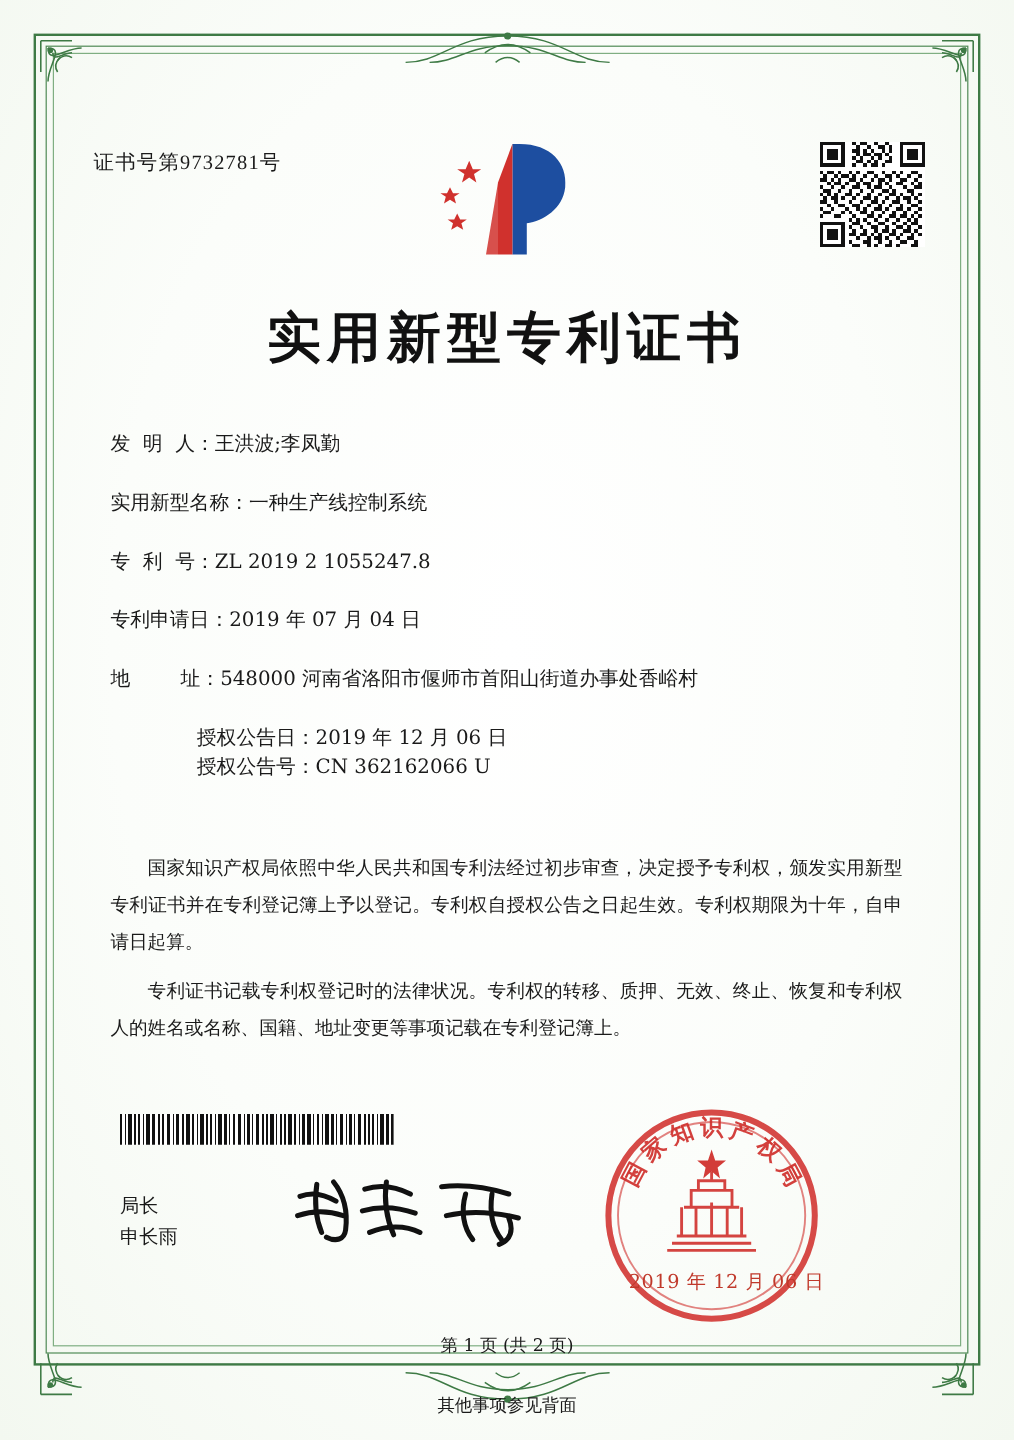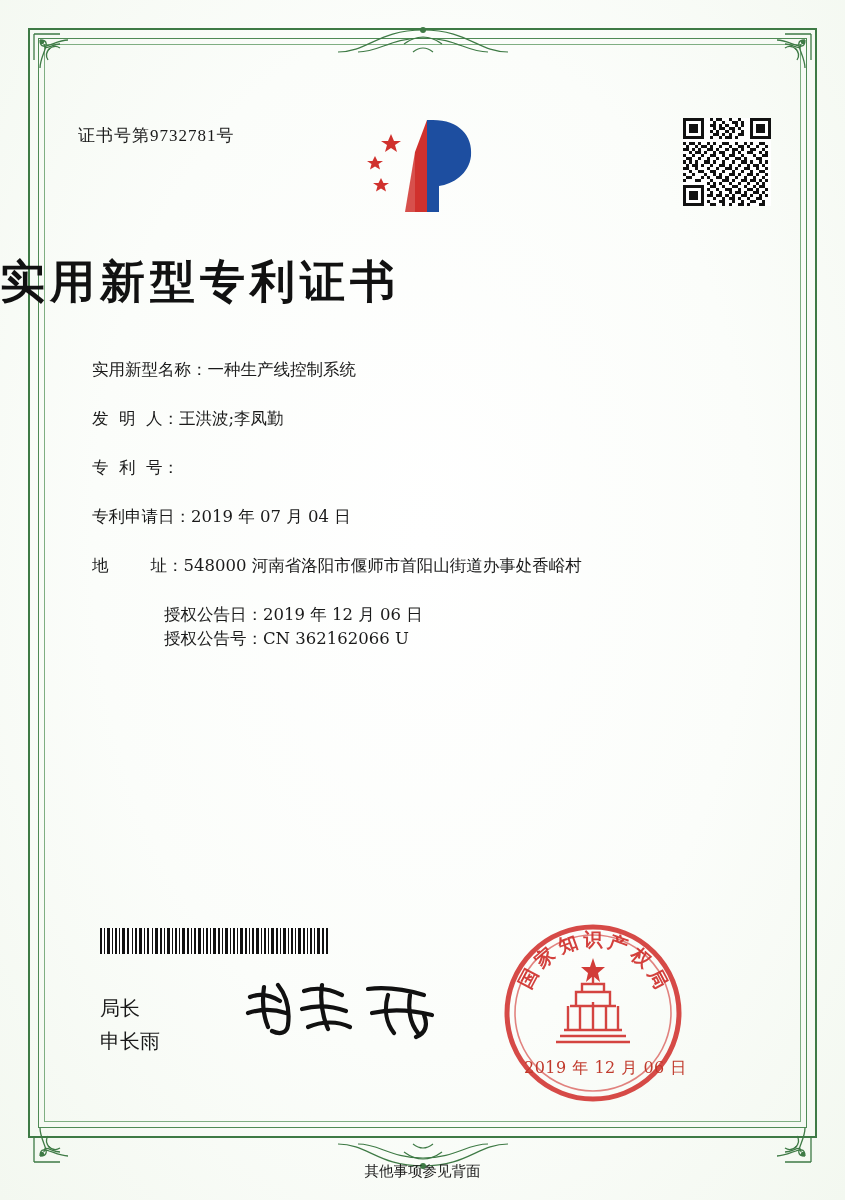--- a/index.html
+++ b/index.html
@@ -92,20 +92,21 @@
   .qr {
     position: absolute;
     right: 74px; top: 118px;
     width: 88px; height: 88px;
   }
   .qr svg { width: 100%; height: 100%; display: block; }
 
   .title {
     position: absolute;
     left: 0; right: 0; top: 252px;
+    text-align: center;
     font-size: 45px;
     font-weight: bold;
     letter-spacing: 5px;
     font-family: Liberation Mono, monospace;
     color: #111;
   }
 
   
   .fields {
     position: absolute;
@@ -146,21 +147,21 @@
     position: absolute;
     left: 100px; top: 928px;
     width: 228px; height: 26px;
   }
   .barcode svg { width: 100%; height: 100%; display: block; }
 
   
   .sig-label {
     position: absolute;
     left: 100px; top: 992px;
-    font-size: 20px;
+    font-size: 16px;
     line-height: 1.65;
     font-family: "DejaVu Serif", "Liberation Serif", serif;
   }
   .handwriting {
     position: absolute;
     left: 238px; top: 975px;
     width: 220px; height: 70px;
     color: #111;
   }
   .handwriting svg { width: 100%; height: 100%; display: block; }
@@ -512,48 +513,53 @@
         <rect x="21" y="28" width="1" height="1"></rect>
           <rect x="25" y="28" width="2" height="1"></rect>
       </g>
     </svg>
   </div>
 
   <div class="title">实用新型专利证书</div>
 
   <div class="fields">
     <div class="row">
+      <span class="lbl">发  明  人：</span>
+      <span class="val">王洪波;李凤勤</span>
+    </div>
+    <div class="row">
       <span class="lbl">实用新型名称：</span>
       <span class="val">一种生产线控制系统</span>
     </div>
     <div class="row">
-      <span class="lbl">发  明  人：</span>
-      <span class="val">王洪波;李凤勤</span>
-    </div>
-    <div class="row">
       <span class="lbl">专  利  号：</span>
+      <span class="val">ZL 2019 2 1055247.8</span>
     </div>
     <div class="row">
       <span class="lbl">专利申请日：</span>
       <span class="val">2019 年 07 月 04 日</span>
     </div>
     <div class="row">
       <span class="lbl">地        址：</span>
       <span class="val">548000 河南省洛阳市偃师市首阳山街道办事处香峪村</span>
     </div>
     <div class="row row-two">
       <span class="seg1">
         <span class="lbl">授权公告日：</span><span class="val">2019 年 12 月 06 日</span>
       </span>
       <span class="seg2">
         <span class="lbl">授权公告号：</span><span class="val">CN 362162066 U</span>
       </span>
     </div>
   </div>
 
+  <div class="paras">
+    <p>国家知识产权局依照中华人民共和国专利法经过初步审查，决定授予专利权，颁发实用新型专利证书并在专利登记簿上予以登记。专利权自授权公告之日起生效。专利权期限为十年，自申请日起算。</p>
+    <p>专利证书记载专利权登记时的法律状况。专利权的转移、质押、无效、终止、恢复和专利权人的姓名或名称、国籍、地址变更等事项记载在专利登记簿上。</p>
+  </div>
 
   <div class="barcode">
     <svg viewBox="0 0 228 26" shape-rendering="crispEdges">
       <rect width="228" height="26" fill="#ffffff"></rect>
       <g fill="#111111">
         <rect x="0" y="0" width="2" height="26"></rect>
           <rect x="4" y="0" width="1" height="26"></rect>
         <rect x="7" y="0" width="3" height="26"></rect>
           <rect x="12" y="0" width="1" height="26"></rect>
         <rect x="15" y="0" width="2" height="26"></rect>
@@ -658,15 +664,16 @@
         <path d="M78 88 L78 74 L112 74 L112 88"></path>
         <path d="M84 74 L84 66 L106 66 L106 74"></path>
         <path d="M95 66 L95 58"></path>
         <path d="M58 124 L132 124"></path>
       </g>
       <polygon points="95,40 98,49 107,49 100,55 102,64 95,58 88,64 90,55 83,49 92,49" fill="#d0312d" opacity="0.95"></polygon>
     </svg>
   </div>
   <div class="seal-date">2019 年 12 月 06 日</div>
 
+  <div class="page-no">第 1 页 (共 2 页)</div>
   <div class="back-note">其他事项参见背面</div>
 
 </div>
 
 </body></html>

